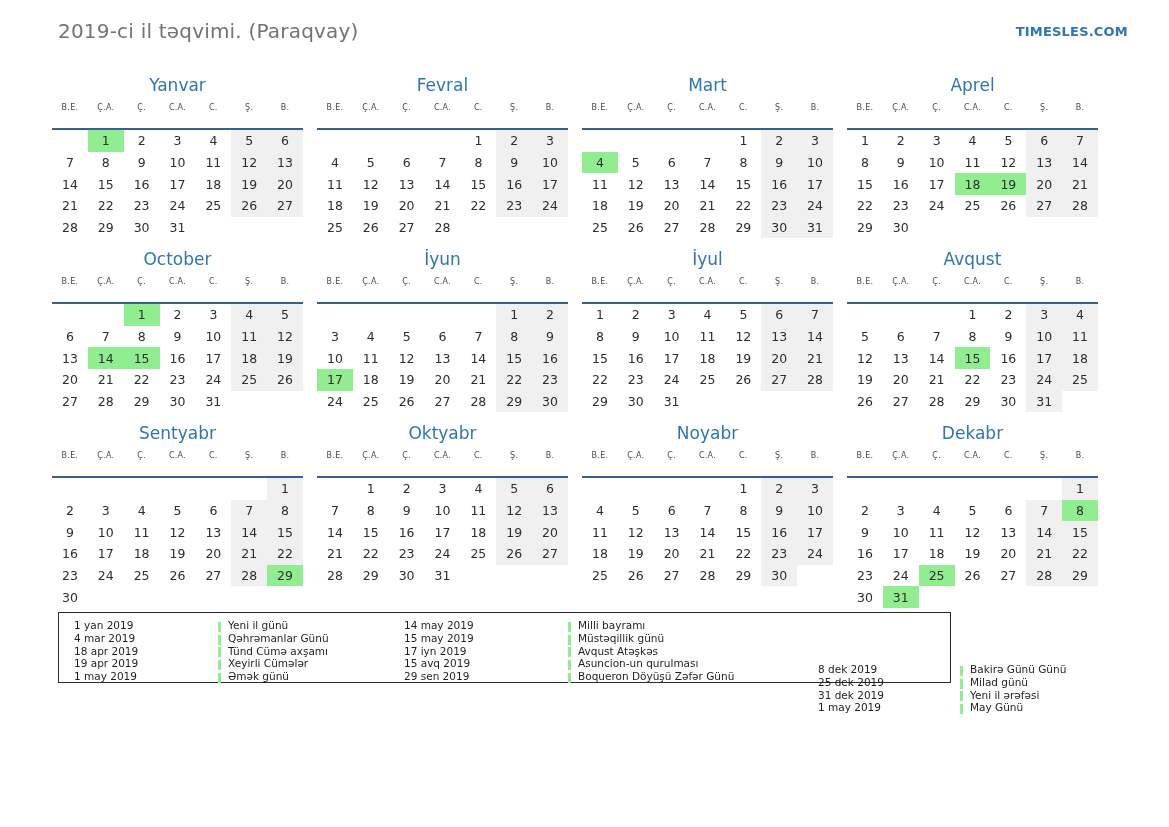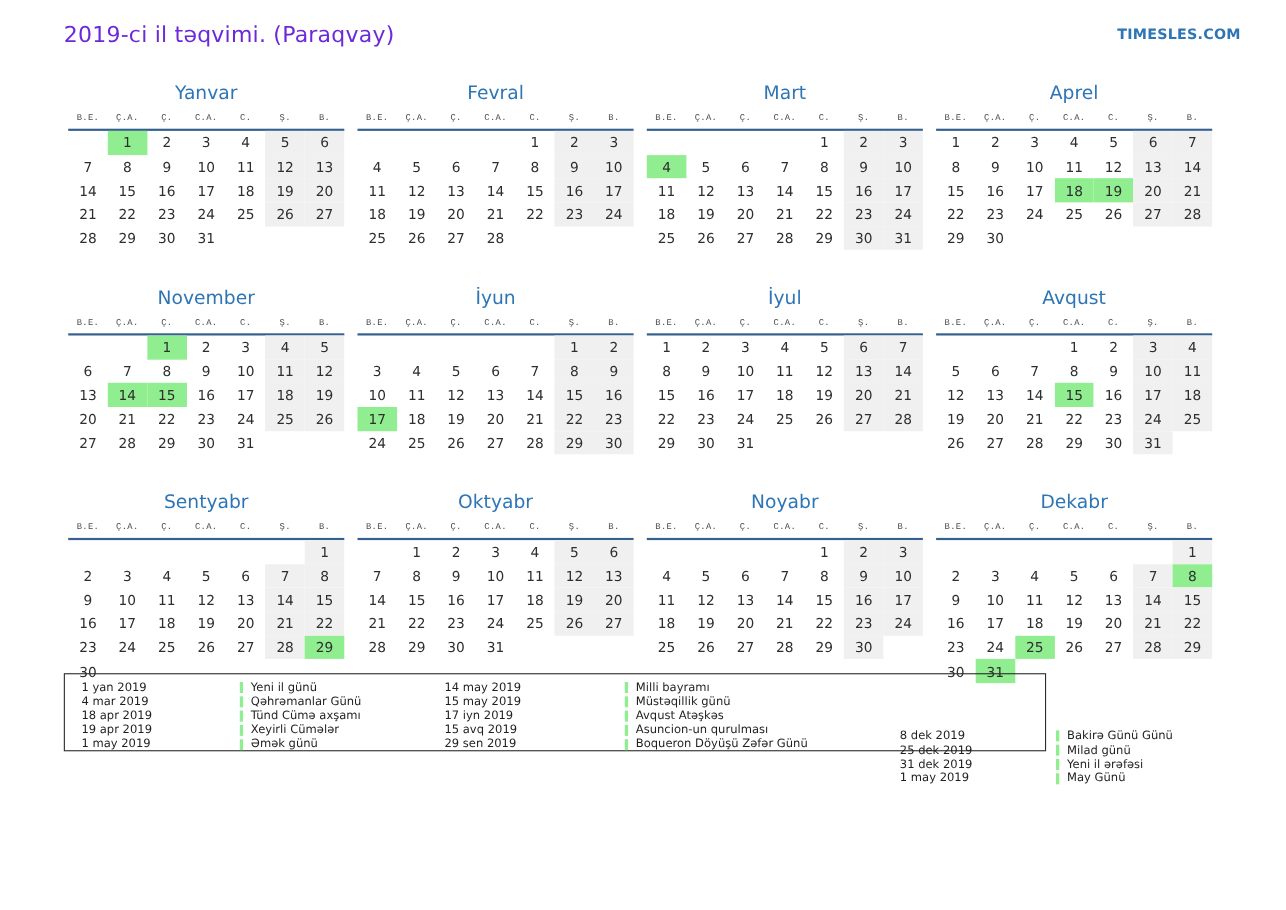--- a/index.html
+++ b/index.html
@@ -10,46 +10,44 @@
   }
   :root{
     --hl:#90ee90;
     --weekend:#f0f0f0;
     --blue:#2e75b6;
     --line:#36618f;
   }
   
   .page-title{
     position:absolute;left:58px;top:19px;
-    font-size:20px;color:#6d28d9;letter-spacing:.2px;
+    font-size:20px;color:#737373;letter-spacing:.2px;
   }
   .site-link{
     position:absolute;right:41px;top:24px;
     font-size:13px;font-weight:600;color:var(--blue);
     text-decoration:none;letter-spacing:.2px;cursor:pointer;
   }
   
   .months-grid{
-    position:absolute;left:62px;top:74px;
+    position:absolute;left:52px;top:74px;
     display:grid;
     grid-template-columns:repeat(4,251px);
     column-gap:14px;
     grid-auto-rows:174px;
-    gap:12px;
   }
   .month{width:251px;}
   .month-title{
     text-align:center;font-size:17px;color:var(--blue);
     height:22px;line-height:22px;margin-bottom:7px;
   }
   .weekday-row{
     display:grid;grid-template-columns:repeat(7,1fr);
     border-bottom:2px solid var(--line);
-    padding-bottom:5px;
-    font-family:Liberation Mono, monospace;
+    padding-bottom:16px;
   }
   .weekday{
     text-align:center;font-size:8px;color:#4a4a4a;
     letter-spacing:.3px;
   }
   .weeks{
     display:grid;grid-template-columns:repeat(7,1fr);
     grid-auto-rows:21.7px;
   }
   .day{
@@ -61,21 +59,21 @@
   
   .legend-box{
     position:absolute;left:58px;top:612px;
     width:893px;height:71px;
     border:1px solid #2b2b2b;box-sizing:border-box;
     padding:6px 0 0 15px;
     display:flex;align-items:flex-start;
   }
   .legend-col{display:grid;grid-auto-rows:12.8px;align-items:center;}
   .legend-col .cell{font-size:10.5px;color:#1f1f1f;white-space:nowrap;line-height:12.8px;}
-  .legend-col .name-cell{display:flex;align-items:center;}
+  .legend-col .name-cell{display:flex;align-items:flex-end;}
   .legend-marker{
     display:inline-block;width:3px;height:10px;
     background:var(--hl);margin-right:7px;flex:none;
   }
   
   .lg1 .date-cell{width:144px;}
   .lg1 .name-cell{width:186px;}
   .lg2 .date-cell{width:164px;}
   .lg2 .name-cell{width:250px;}
   .lg3 .date-cell{width:126px;}
@@ -282,21 +280,21 @@
         <div class="day">30</div>
         <div class="day"></div>
         <div class="day"></div>
         <div class="day"></div>
         <div class="day"></div>
         <div class="day"></div>
       </div>
   </div>
 
   <div class="month">
-    <div class="month-title">November</div>
+    <div class="month-title">October</div>
     <div class="weekday-row">
         <div class="weekday">B.E.</div>
         <div class="weekday">Ç.A.</div>
         <div class="weekday">Ç.</div>
         <div class="weekday">C.A.</div>
         <div class="weekday">C.</div>
         <div class="weekday">Ş.</div>
         <div class="weekday">B.</div>
       </div>
     <div class="weeks">

